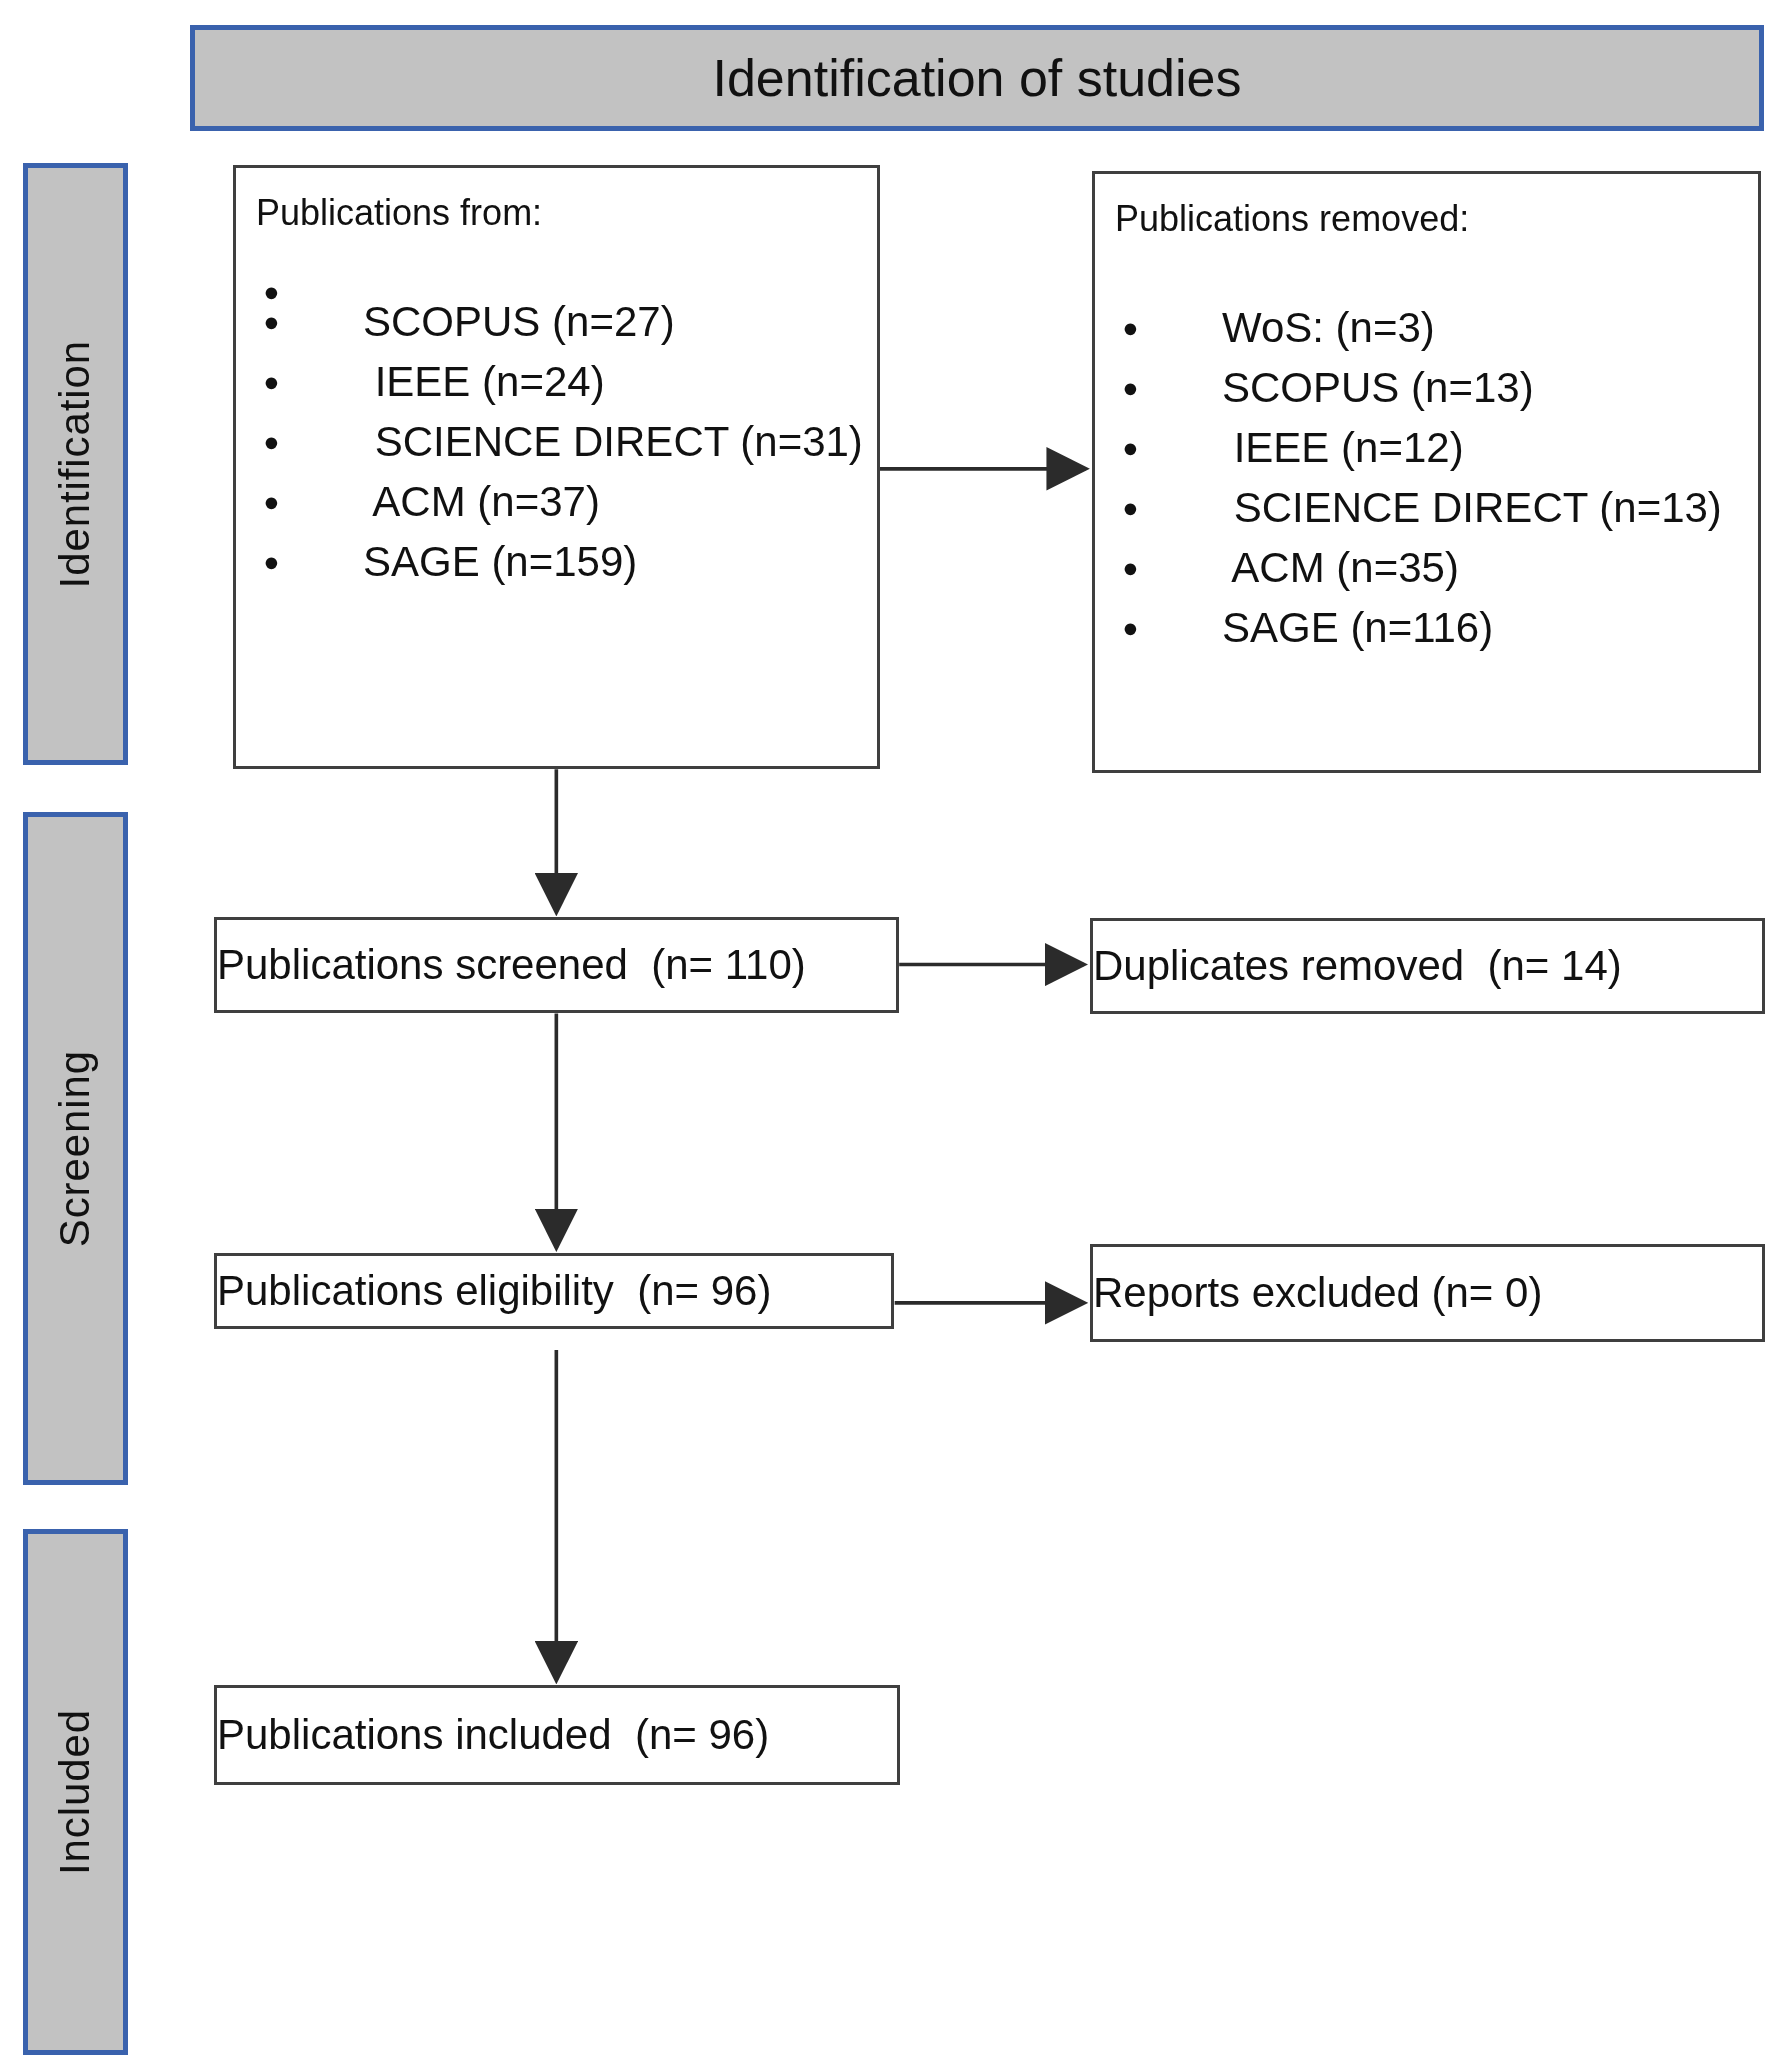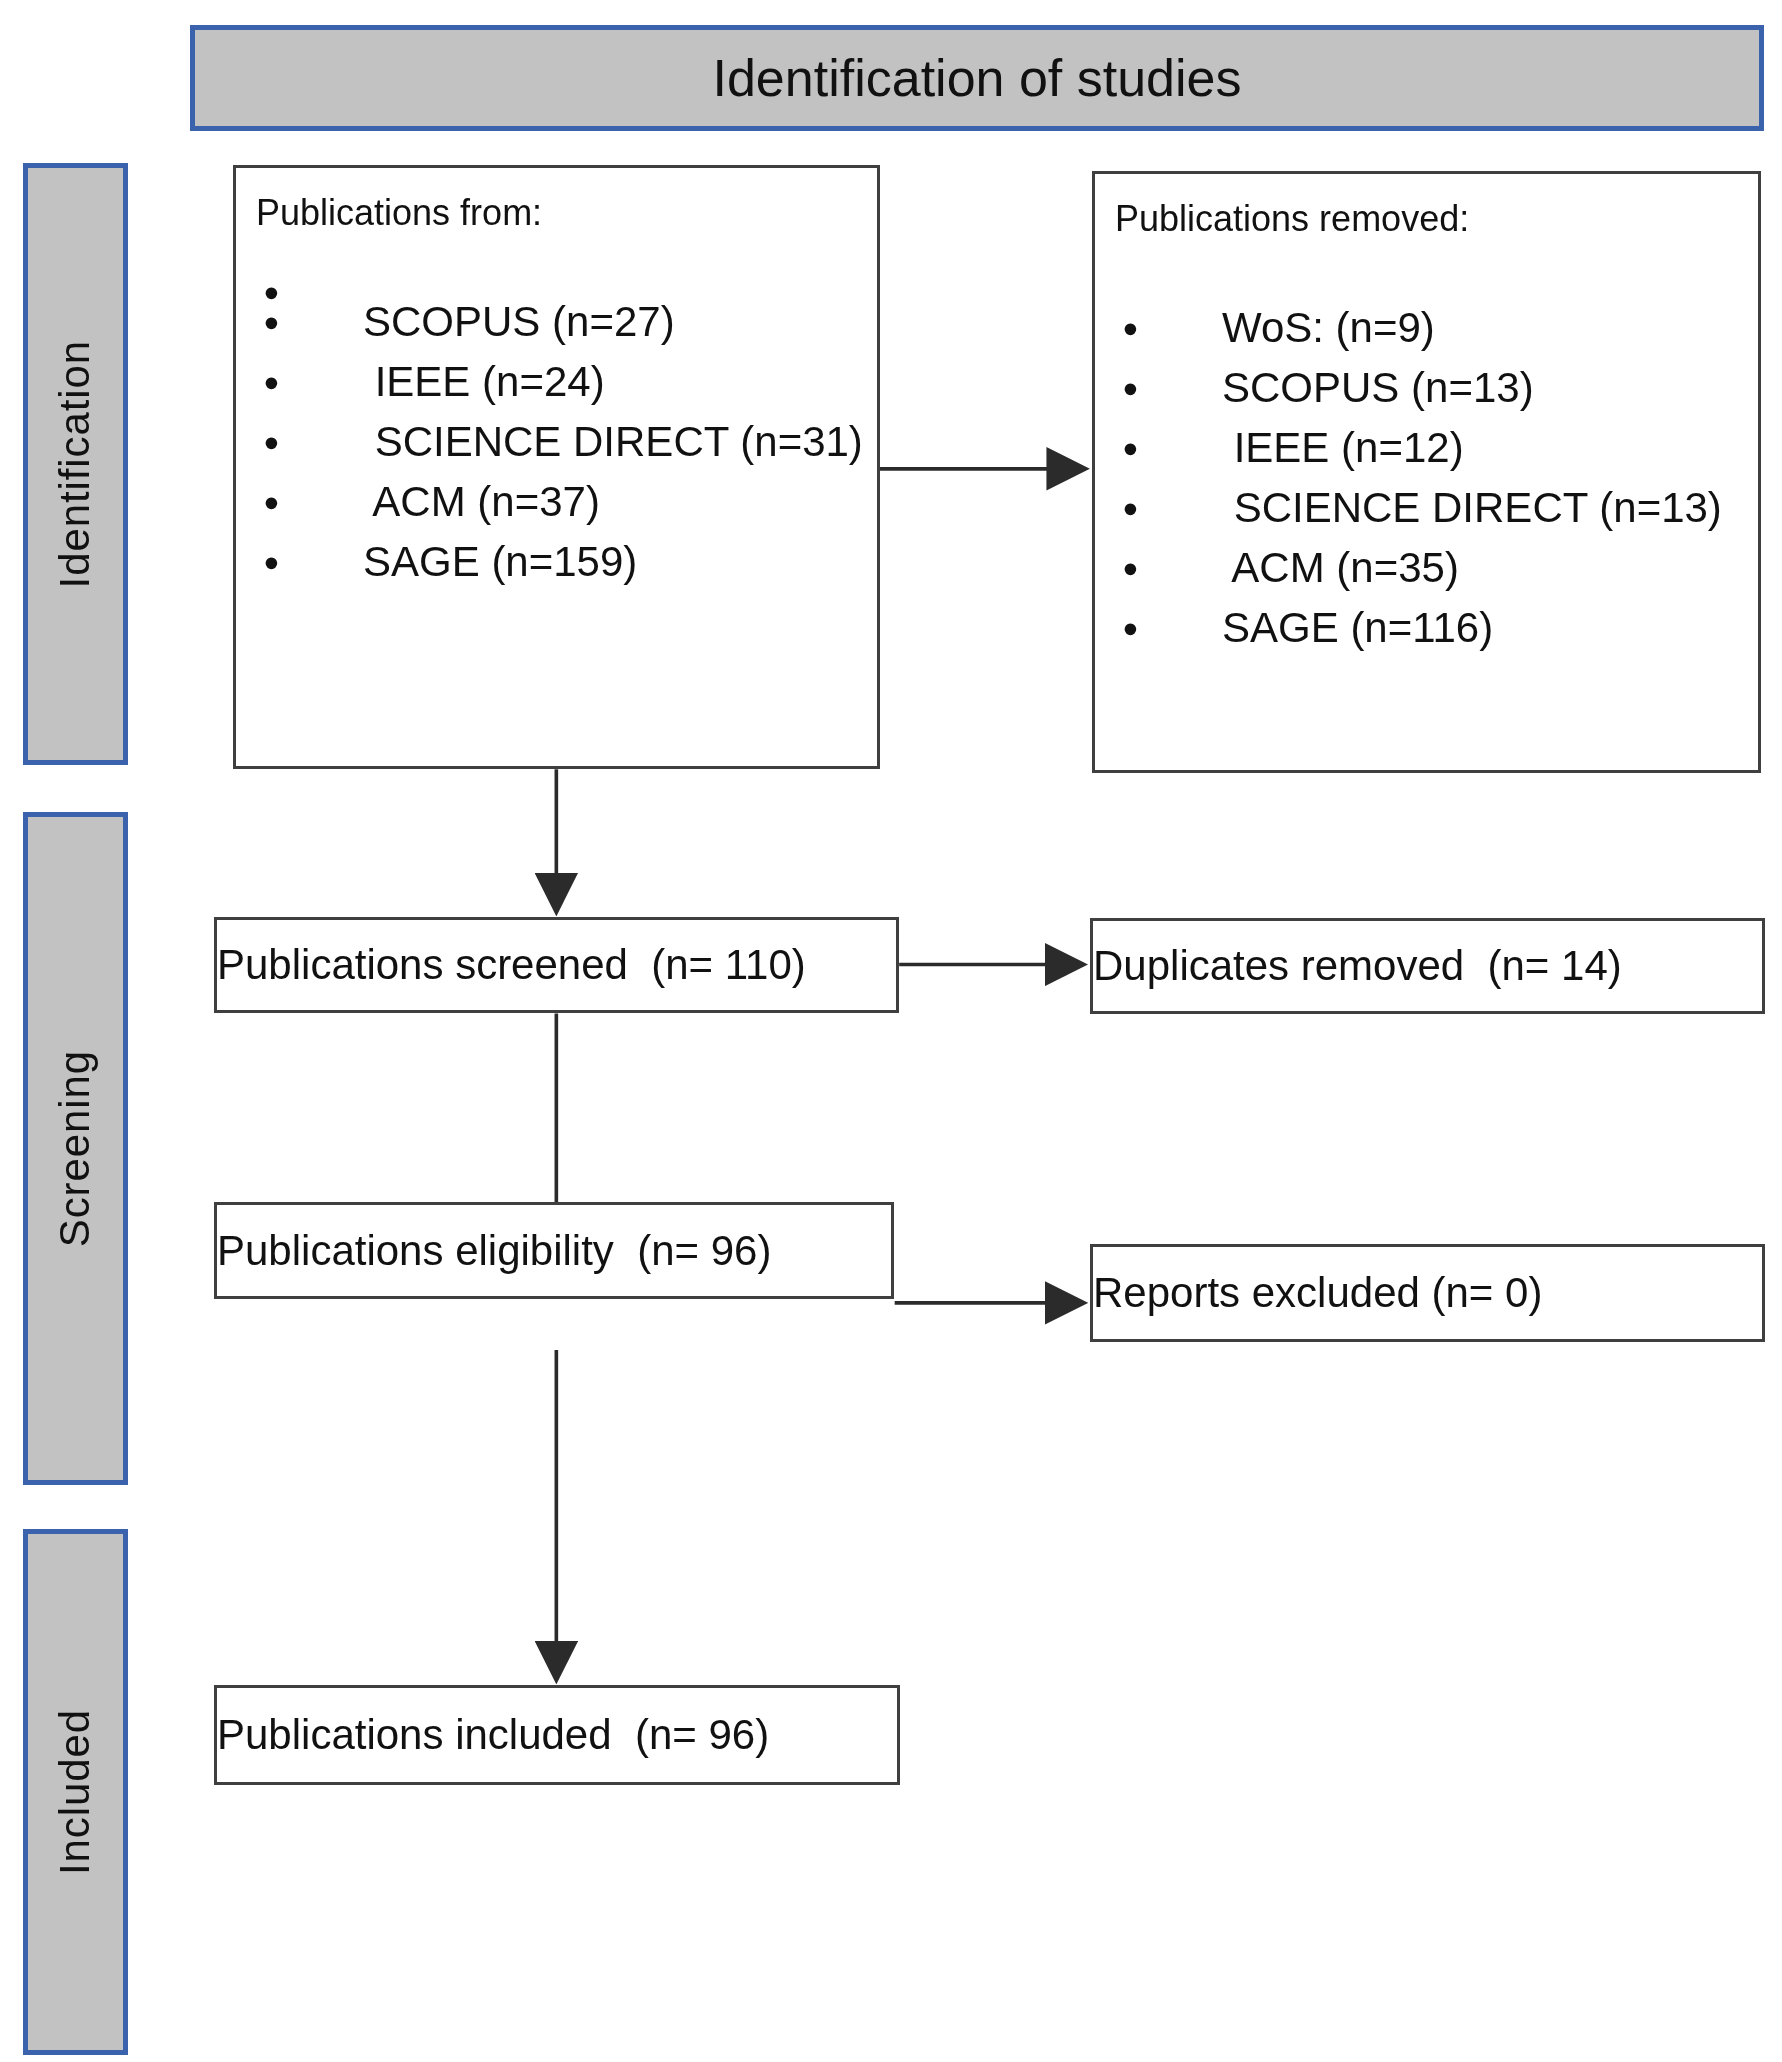--- a/index.html
+++ b/index.html
@@ -35,21 +35,21 @@
   ul.bullets li { position:relative; line-height:60px; }
   .bullet-dot {
     position:absolute; left:7.2px; top:50%; transform:translateY(-50%);
     font-size:27px; line-height:27px;
   }
   .bullet-text { display:inline-block; padding-left:107px; white-space:pre; }
 
   .label-box { display:flex; align-items:center; white-space:pre; }
   #box-screened    { left:214px;  top:917px; width:685px; height:96px; }
   #box-duplicates  { left:1090px; top:918px; width:675px; height:96px; }
-  #box-eligibility { left:214px;  top:1202px; width:680px; height:97px; }
+  #box-eligibility { left:214px;  top:1253px; width:680px; height:76px; }
   #box-excluded    { left:1090px; top:1244px; width:675px; height:98px; }
   #box-included    { left:214px;  top:1685px; width:686px; height:100px; }
 
   #box-from    { left:233px;  top:165px; width:647px; height:604px; }
   #box-removed { left:1092px; top:171px; width:669px; height:602px; }
 </style>
 </head>
 <body>
 
 <div class="canvas">
@@ -90,21 +90,21 @@
         <li><span class="bullet-dot">●</span><span class="bullet-text"> IEEE (n=24)</span></li>
         <li><span class="bullet-dot">●</span><span class="bullet-text"> SCIENCE DIRECT (n=31)</span></li>
         <li><span class="bullet-dot">●</span><span class="bullet-text"> ACM (n=37)</span></li>
         <li><span class="bullet-dot">●</span><span class="bullet-text">SAGE (n=159)</span></li>
       </ul>
   </div>
 
   <div class="flow-box list-box" id="box-removed">
     <div class="list-title">Publications removed:</div>
     <ul class="bullets">
-        <li><span class="bullet-dot">●</span><span class="bullet-text">WoS: (n=9)</span></li>
+        <li><span class="bullet-dot">●</span><span class="bullet-text">WoS: (n=3)</span></li>
         <li><span class="bullet-dot">●</span><span class="bullet-text">SCOPUS (n=13)</span></li>
         <li><span class="bullet-dot">●</span><span class="bullet-text"> IEEE (n=12)</span></li>
         <li><span class="bullet-dot">●</span><span class="bullet-text"> SCIENCE DIRECT (n=13)</span></li>
         <li><span class="bullet-dot">●</span><span class="bullet-text"> ACM (n=35)</span></li>
         <li><span class="bullet-dot">●</span><span class="bullet-text">SAGE (n=116)</span></li>
       </ul>
   </div>
 
   <div class="flow-box label-box" id="box-screened">
     <span>Publications screened  (n= 110)</span>

